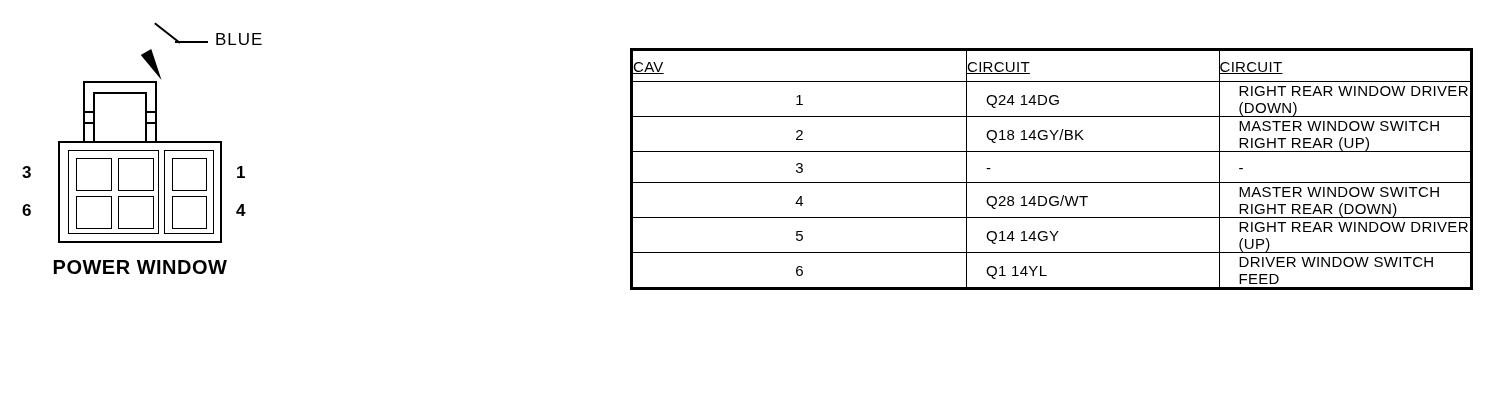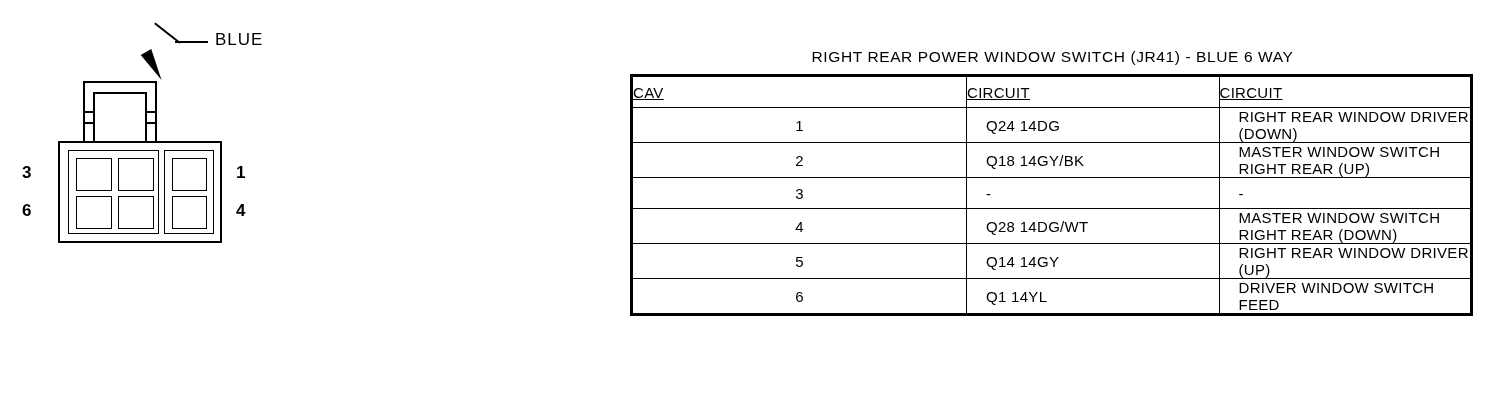--- a/index.html
+++ b/index.html
@@ -99,25 +99,25 @@
   <div class="cav c5"></div>
   <div class="cav c1"></div>
   <div class="cav c4"></div>
 
   <div class="pin-num pin-3">3</div>
   <div class="pin-num pin-6">6</div>
   <div class="pin-num pin-1">1</div>
   <div class="pin-num pin-4">4</div>
 
   <div id="connector-caption">
+    <div>POWER WINDOW</div>
   </div>
 </div>
 
 <div id="table-block">
-  <div id="table-title">RIGHT REAR POWER WINDOW SWITCH (JR41) - BLUE 6 WAY</div>
 
   <table class="pinout">
     <colgroup>
         <col class="cav">
         <col class="circuit">
         <col>
       </colgroup>
     <thead>
       <tr>
         <th>CAV</th>

